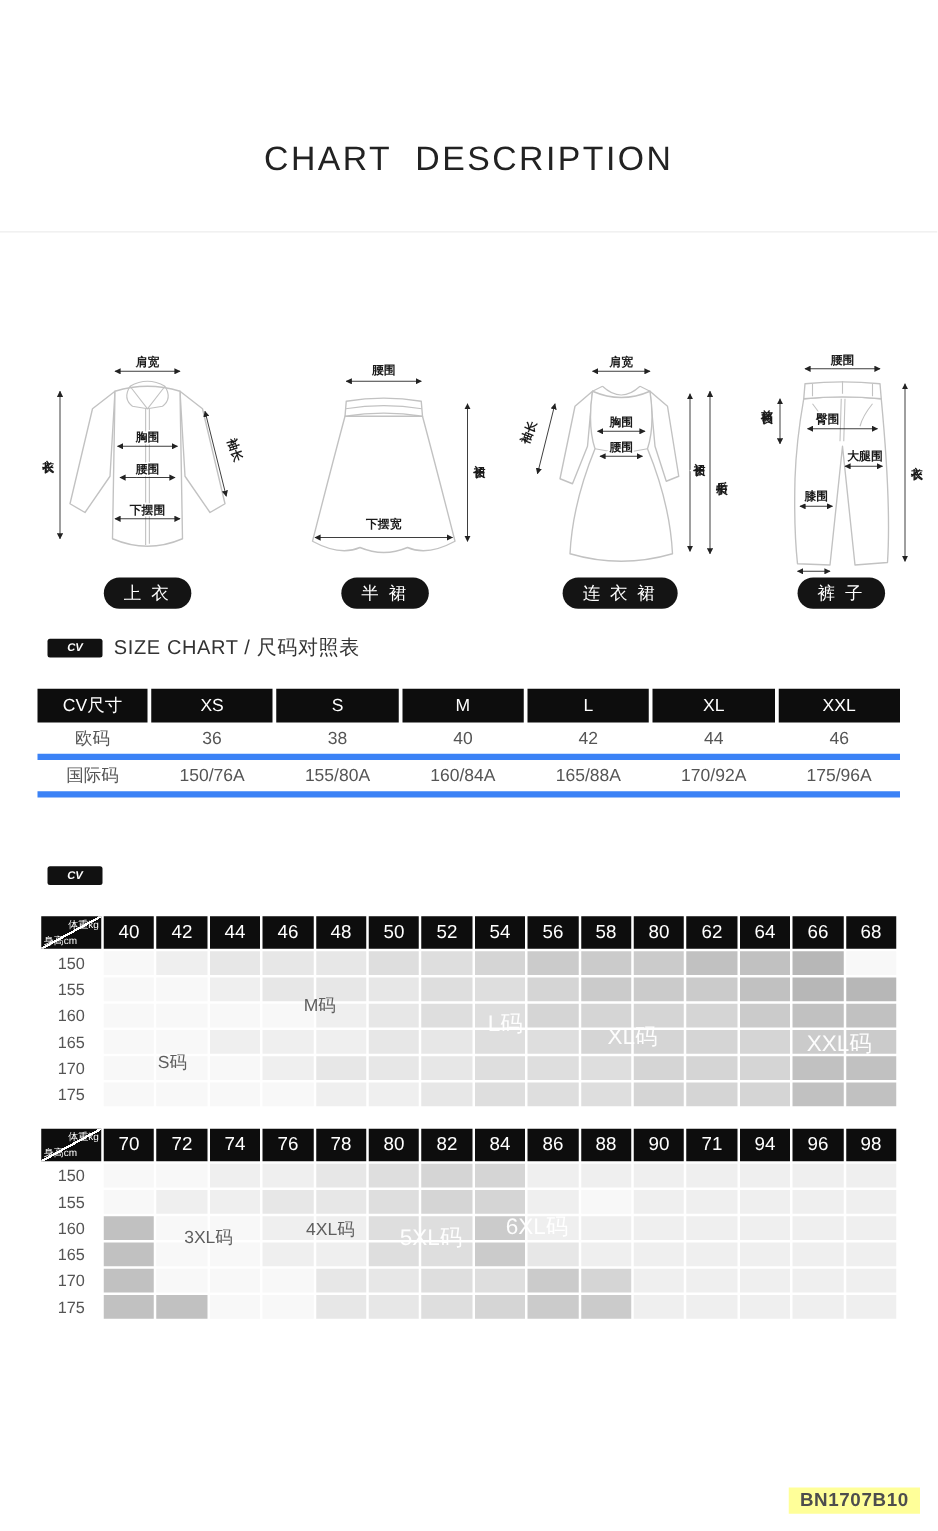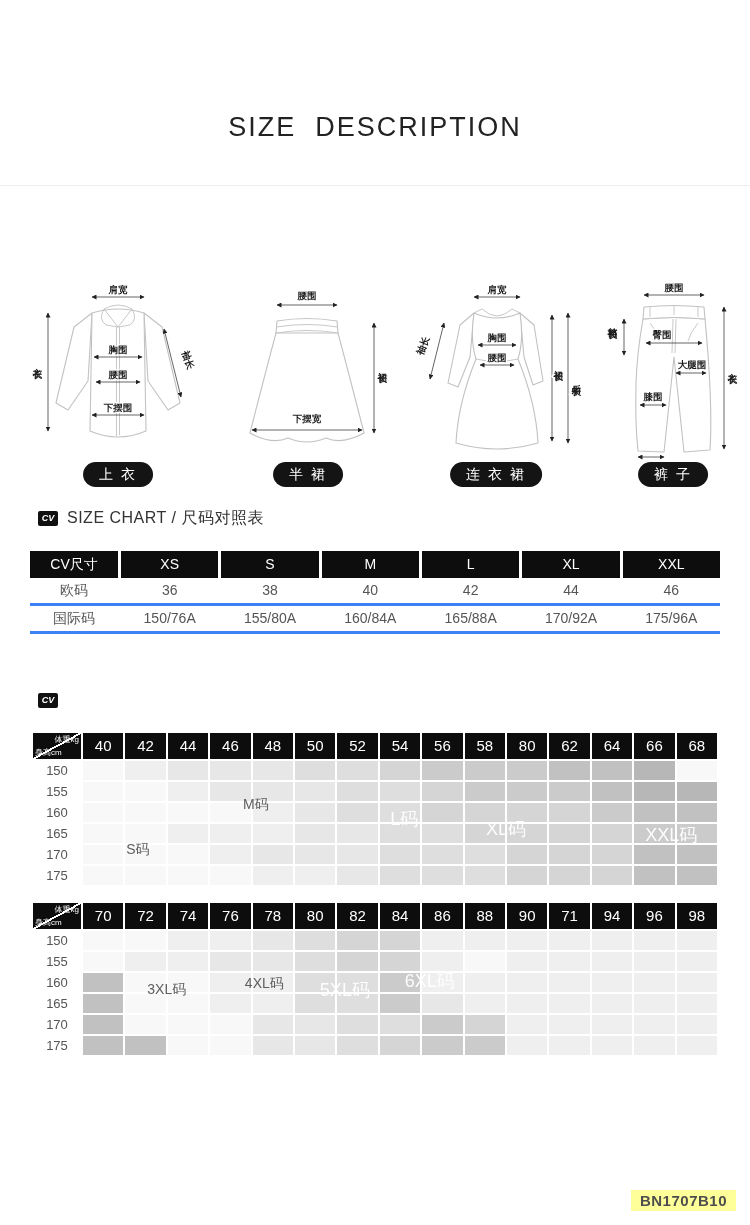--- a/index.html
+++ b/index.html
@@ -21,32 +21,32 @@
   .lbl { font-size:9.5px; font-weight:bold; fill:#1a1a1a;
          paint-order:stroke; stroke:#ffffff; stroke-width:2.5px; text-anchor:middle; }
   .v { writing-mode:vertical-rl; text-orientation:upright; letter-spacing:1px; }
 
   .pill { position:absolute; top:462px; transform:translateX(-50%); background:#141414;
     color:#fff; font-size:14px; letter-spacing:2px; line-height:25px; height:25px;
     padding:0 16px; border-radius:13px; white-space:pre; }
 
   
   .sec-head { position:absolute; left:38px; display:flex; align-items:center; }
-  .cv-icon { display:inline-block; width:20px; height:15px; background:#111; color:#fff;
+  .cv-icon { display:inline-block; width:44px; height:15px; background:#111; color:#fff;
     font-size:9px; font-weight:bold; text-align:center; line-height:15px; border-radius:2px;
     margin-right:9px; font-style:italic; }
   .sec-title { font-size:16px; color:#333; letter-spacing:0.5px; }
 
   
   .size-chart { position:absolute; left:30px; top:551px; width:690px; }
   .sc-row { display:flex; gap:3px; }
   .sc-hcell { flex:1; background:#0d0d0d; color:#fff; font-size:14px; text-align:center;
     line-height:27px; height:27px; }
   .sc-hcell.first { flex:0 0 88px; }
-  .sc-brow { display:flex; gap:3px; border-bottom:3px solid #3b82f6; }
+  .sc-brow { display:flex; gap:3px; border-bottom:5px solid #3b82f6; }
   .sc-bcell { flex:1; font-size:14px; color:#555; text-align:center; line-height:25px; height:25px; }
   .sc-bcell.first { flex:0 0 88px; }
 
   
   .rec-grid { position:absolute; left:33px; width:684px; display:grid;
     grid-template-columns:48px repeat(15, 1fr); grid-template-rows:26px repeat(6, 19px);
     gap:2px; }
   .rg-corner { position:relative; background:#0d0d0d; color:#fff; overflow:hidden;
     background-image:linear-gradient(to bottom right, transparent 48%, #fff 48%, #fff 52%, transparent 52%);padding-left:40px; }
   .rg-corner .cw { position:absolute; top:1px; right:2px; font-size:8px; }
@@ -68,21 +68,21 @@
 <div class="page">
 
   <svg width="0" height="0" style="position:absolute">
     <defs>
       <marker id="arr" markerWidth="5" markerHeight="5" refX="4.5" refY="2.5" orient="auto-start-reverse" markerUnits="userSpaceOnUse">
         <path d="M0 0 L5 2.5 L0 5 Z" fill="#222"></path>
       </marker>
     </defs>
   </svg>
 
-  <div class="page-title">SIZE  DESCRIPTION</div>
+  <div class="page-title">CHART  DESCRIPTION</div>
   <div class="divider"></div>
 
   <div class="fig" style="left:30px">
     <svg width="176" height="172" viewBox="0 0 176 172">
       <path class="outline" d="M62 30 L44 44 L26 120 L38 127 L58 98 Z"></path>
       <path class="outline" d="M114 30 L132 44 L150 120 L138 127 L118 98 Z"></path>
       <path class="outline" d="M62 30 L60 148 Q88 160 116 148 L114 30 Q88 22 62 30 Z"></path>
       <path class="seam" d="M74 26 L88 44 L102 26 M74 26 Q68 36 76 42 L88 44 M102 26 Q108 36 100 42 L88 44 M74 26 Q88 18 102 26"></path>
       <path class="seam" d="M86.5 44 L86.5 153 M89.5 44 L89.5 152"></path>
       <line class="dim" x1="62" y1="14" x2="114" y2="14"></line>

